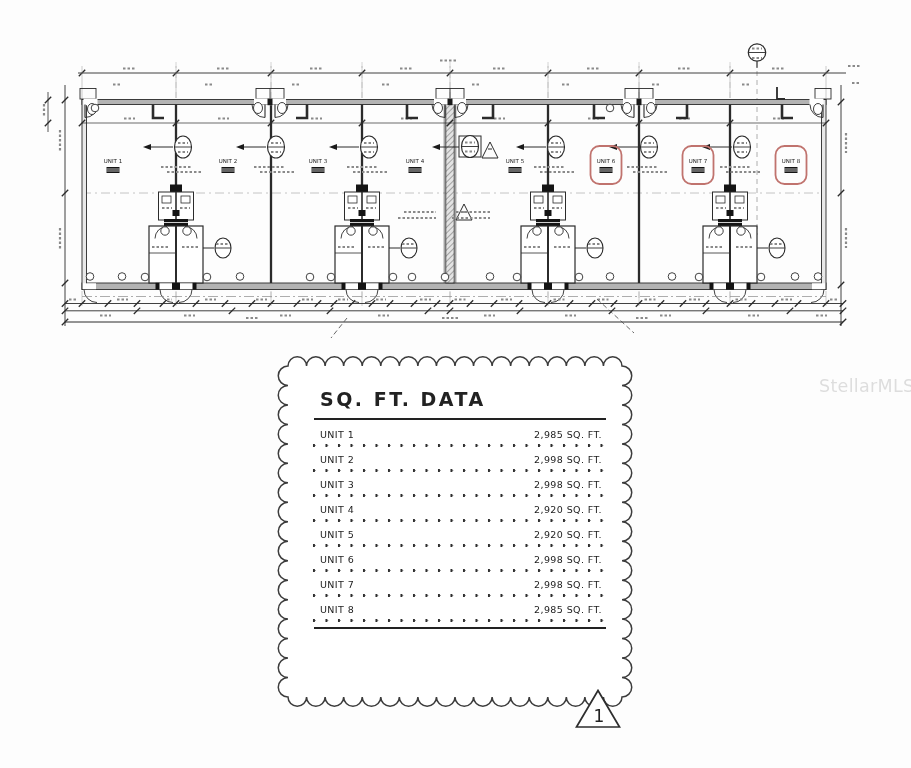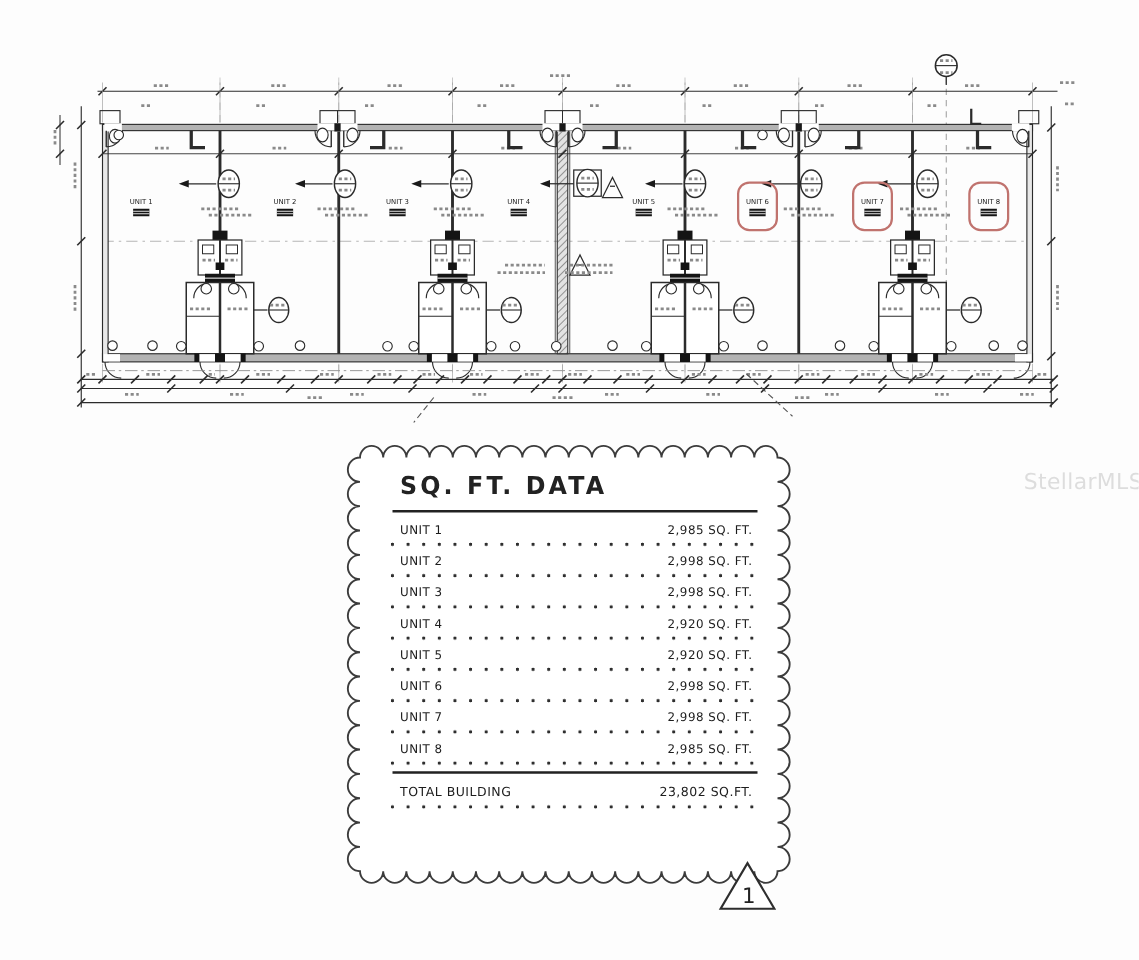--- a/index.html
+++ b/index.html
@@ -1,19 +1,19 @@
 <!DOCTYPE html>
 <html><head>
 <meta charset="utf-8">
 <style>
   html,body{margin:0;padding:0;background:#ffffff;}
   .page{position:relative;width:911px;height:768px;background:#fdfdfd;overflow:hidden;
         font-family:"DejaVu Sans",sans-serif;}
   #plan-svg{position:absolute;left:0;top:0;}
-  .sqft-panel{position:absolute;left:316px;top:378px;width:288px;color:#1c1c1c;}
+  .sqft-panel{position:absolute;left:316px;top:388px;width:288px;color:#1c1c1c;}
   .sqft-title{font-size:19px;letter-spacing:2.5px;font-weight:600;color:#222;
               padding-left:4px;margin-bottom:8px;transform:scaleY(1.04);}
   .rule{height:0;border-top:2.6px solid #222;margin:4px -2px 7px -2px;}
   .sqft-row{display:flex;justify-content:space-between;font-size:9.5px;
             letter-spacing:.4px;padding:2px 2px 1px 4px;color:#1c1c1c;}
   .sqft-row .val{text-align:left;}
   .dots{height:5px;margin:2px -8px 4px -4px;
         background-image:radial-gradient(circle at 2px 2.5px,#2e2e2e 1.25px,transparent 1.5px);
         background-size:12.5px 5px;background-repeat:repeat-x;}
   .total .sqft-row{font-size:10px;padding-top:3px;}
@@ -593,23 +593,16 @@
           <span class="val">2,998 SQ. FT.</span>
         </div>
         <div class="dots"></div>
         <div class="sqft-row">
           <span class="lbl">UNIT 8</span>
           <span class="val">2,985 SQ. FT.</span>
         </div>
         <div class="dots"></div>
       </div>
     <div class="rule"></div>
-    <div class="total">
-      <div class="sqft-row">
-        <span class="lbl">TOTAL BUILDING</span>
-        <span class="val">23,802 SQ.FT.</span>
-      </div>
-      <div class="dots"></div>
-    </div>
   </div>
 
   <div class="watermark">StellarMLS</div>
 </div>
 
 </body></html>

